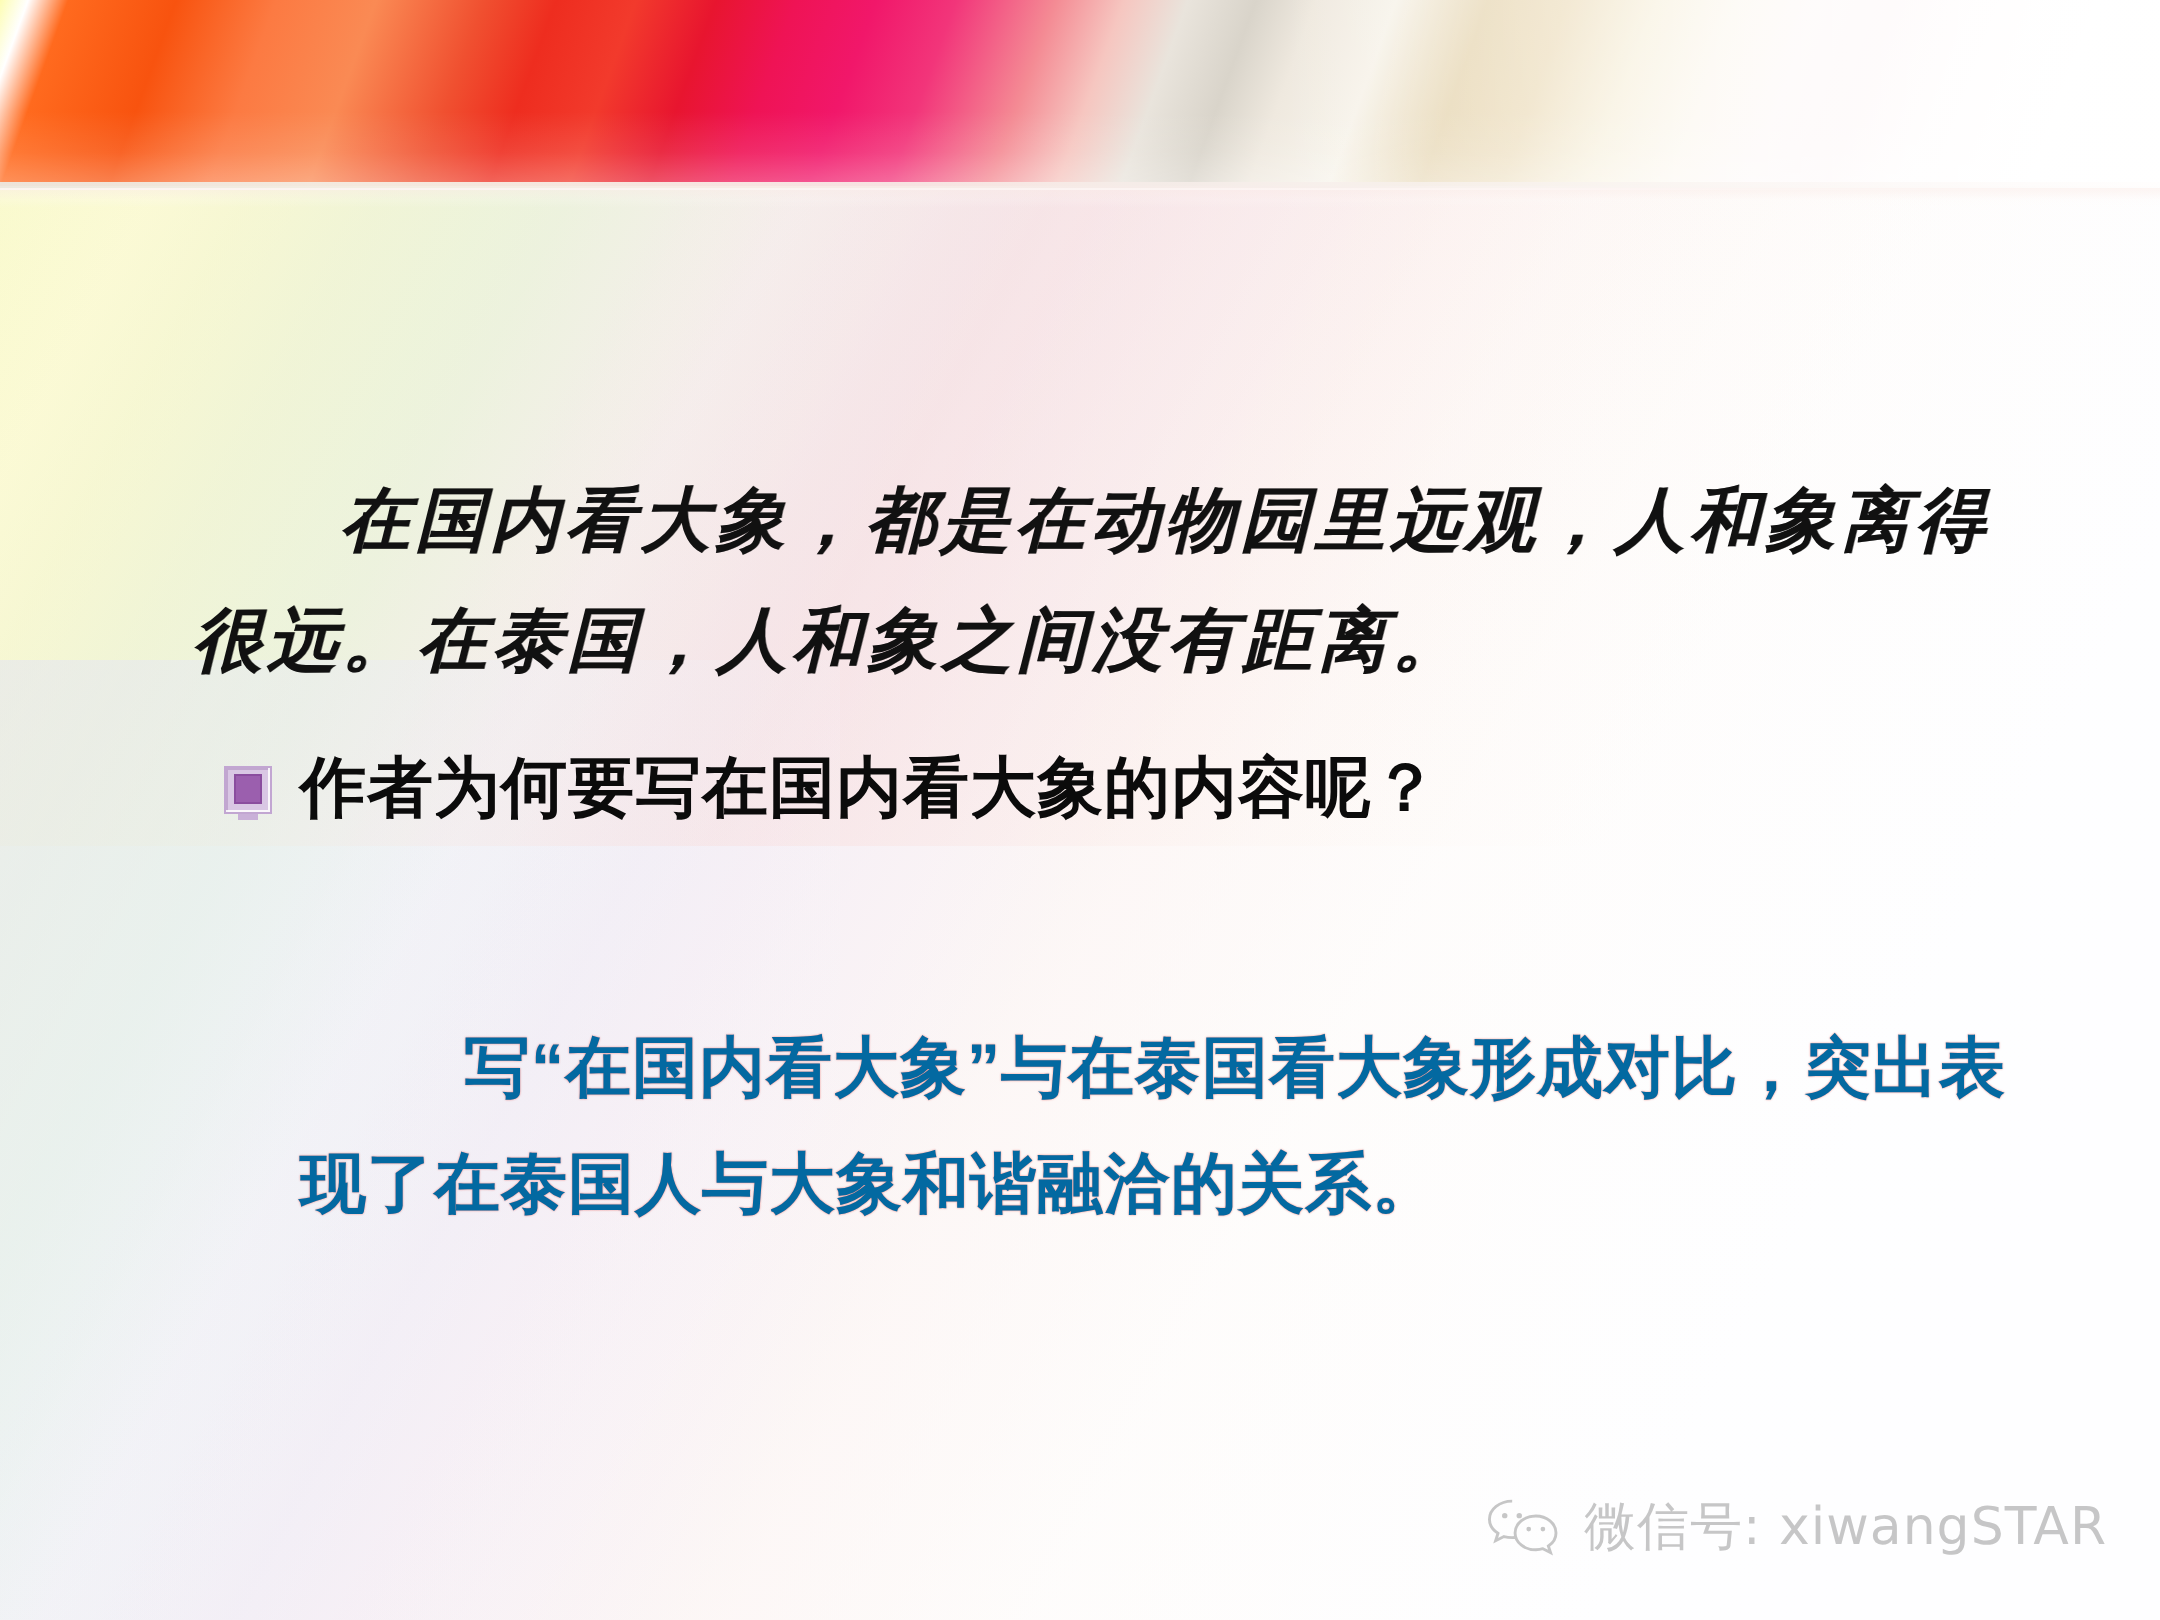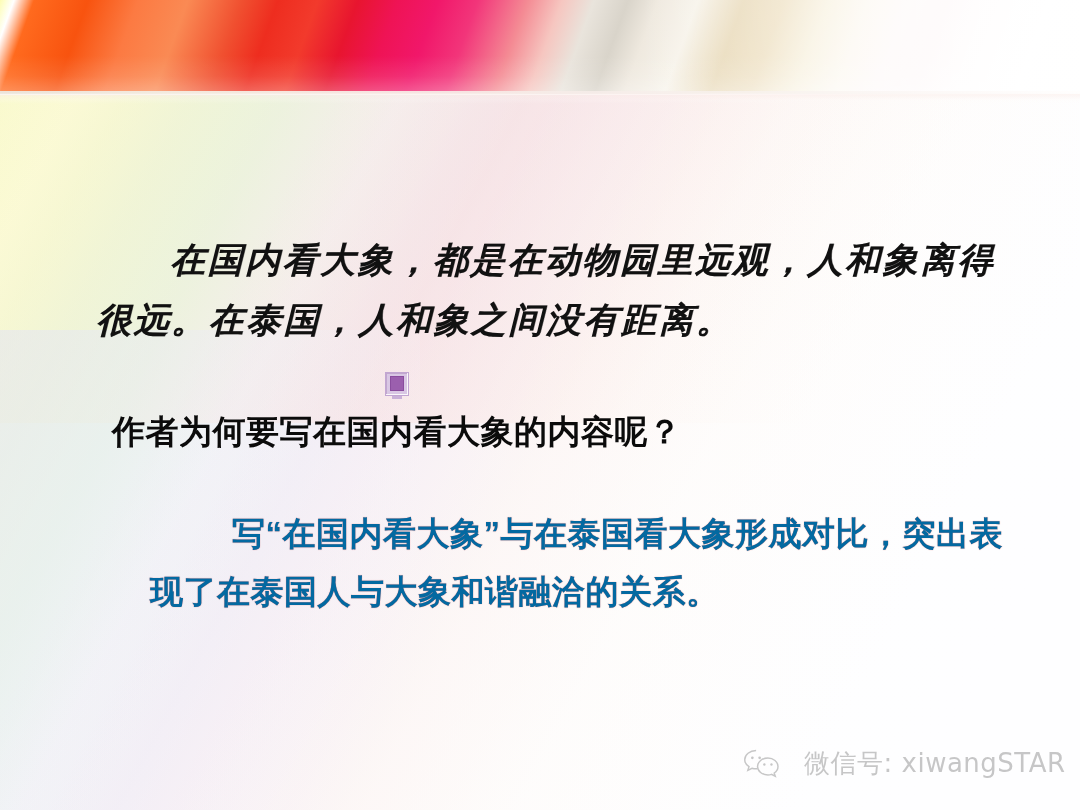--- a/index.html
+++ b/index.html
@@ -202,21 +202,20 @@
   }
 
   
   .question-row {
     position: absolute;
     left: 112px;
     top: 372px;
     display: flex;
     align-items: center;
     gap: 14px;
-    flex-direction: column;
   }
   .bullet {
     width: 24px;
     height: 24px;
     flex: 0 0 auto;
     position: relative;
   }
   .bullet .outer {
     position: absolute;
     inset: 0;
@@ -263,21 +262,21 @@
     text-shadow: 0 0 1px rgba(227,33,25,0.6);
   }
 
   
   .watermark {
     position: absolute;
     left: 742px;
     top: 746px;
     display: flex;
     align-items: center;
-    gap: 22px;
+    gap: 10px;
     opacity: 0.55;
   }
   .wechat-icon {
     width: 40px;
     height: 34px;
     flex: 0 0 auto;
   }
   .watermark-text {
     font-family: "DejaVu Sans", "Liberation Sans", sans-serif;
     font-size: 26px;

